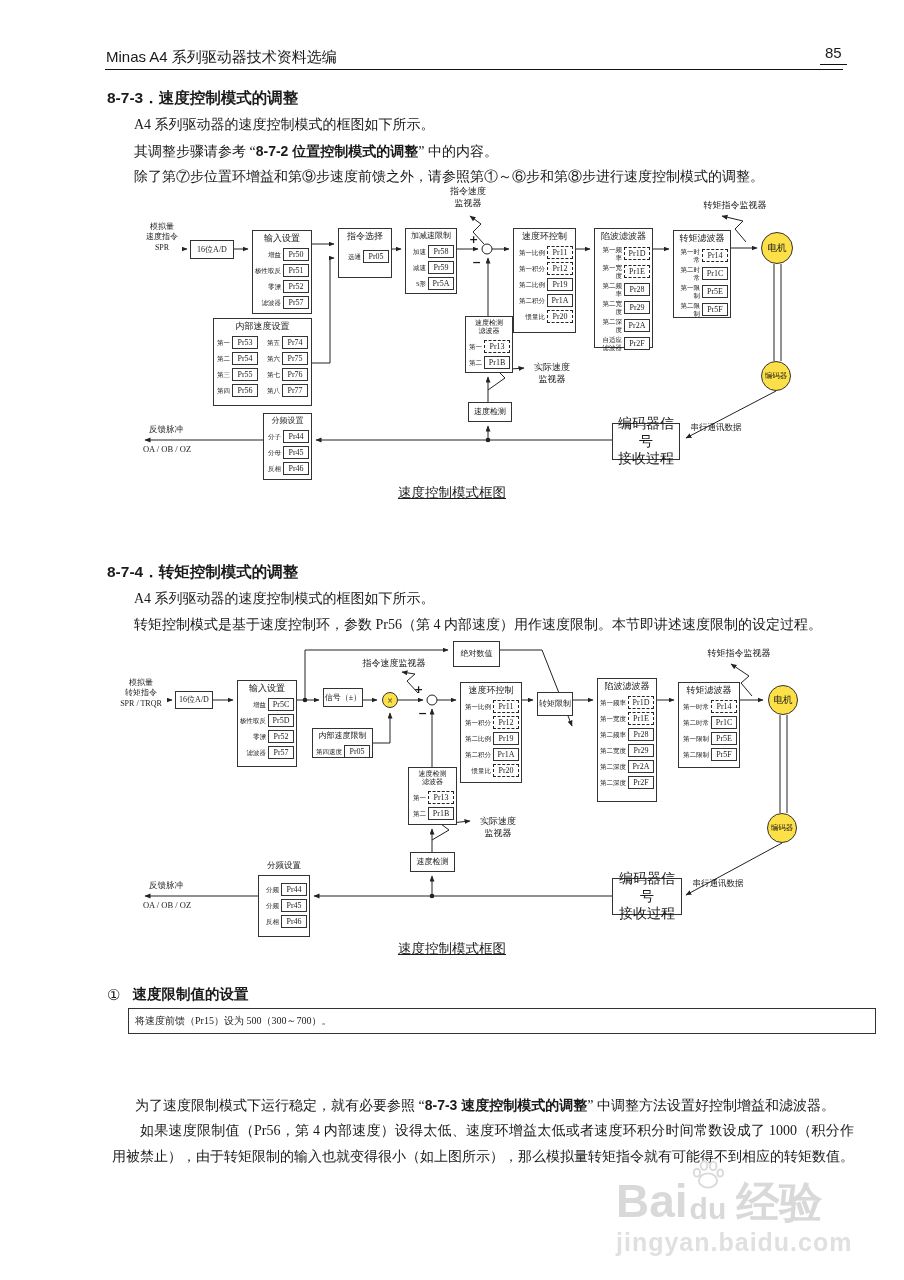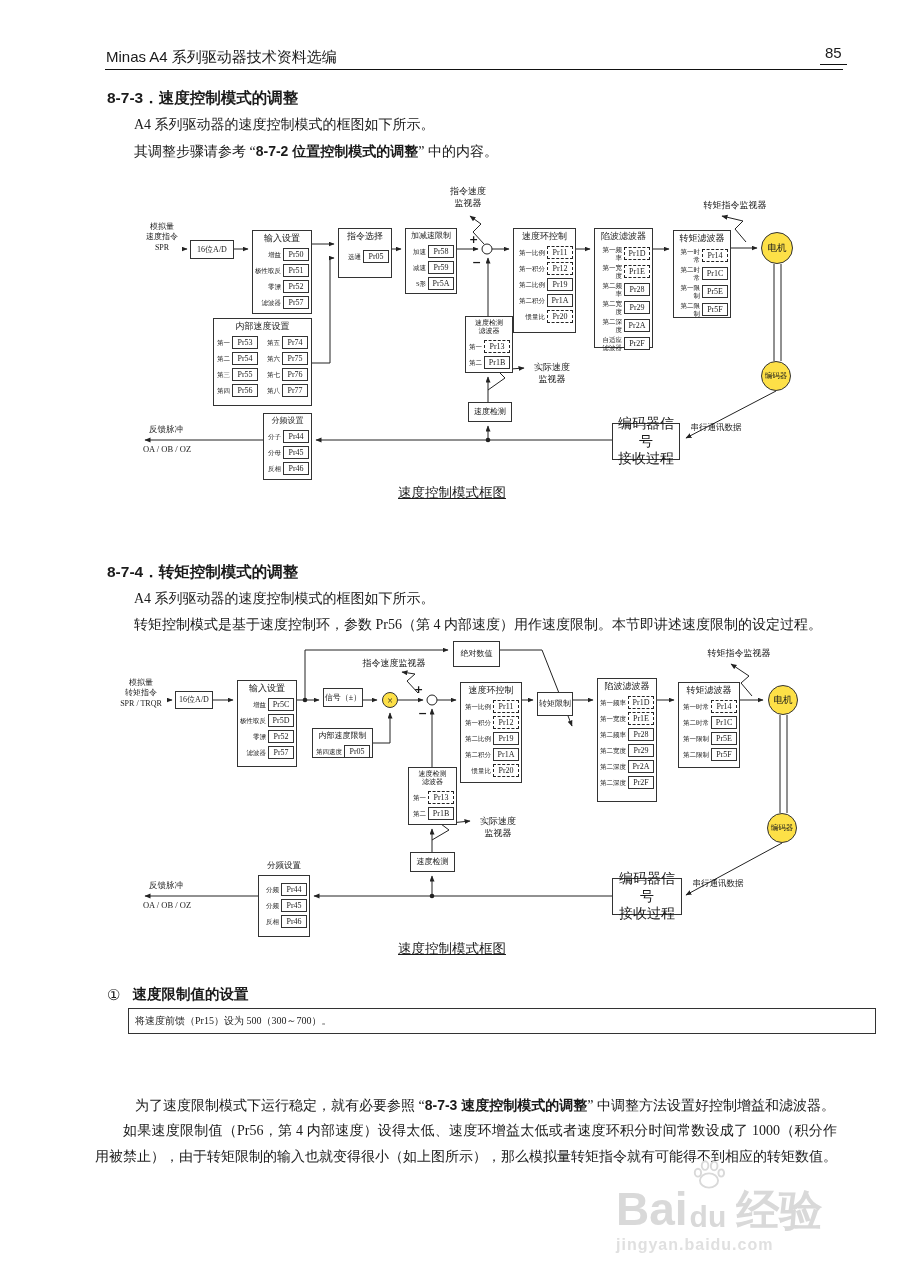--- a/index.html
+++ b/index.html
@@ -42,37 +42,38 @@
   .note-h { display:flex; align-items:center; gap:12px; }
   .note-h .num { font-size:15px; }
   .note-h .txt { font-family:"Liberation Sans","DejaVu Sans",sans-serif; font-weight:bold; font-size:14.5px; }
   .note-box { border:1px solid #333; height:26px; line-height:24px; font-size:10px; padding-left:6px; }
 
   
   .wm { position:absolute; left:616px; top:1160px; width:286px; color:#d9d9d9;
         font-family:"Liberation Sans","DejaVu Sans",sans-serif; font-weight:bold; z-index:5; }
   .wm-row1 { display:flex; align-items:flex-end; }
   .wm-bai { font-size:46px; line-height:1; }
-  .wm-du-col { display:flex; flex-direction:column; align-items:flex-end; margin:0 2px;gap:8px; }
+  .wm-du-col { display:flex; flex-direction:column; align-items:center; margin:0 2px; }
   .wm-du { font-size:30px; line-height:1; }
   .wm-cn { font-size:43px; line-height:1; margin-left:8px; }
-  .wm-url { font-size:16px; color:#e0e0e0; margin-top:4px; letter-spacing:1px; }
+  .wm-url { font-size:25px; color:#e0e0e0; margin-top:4px; letter-spacing:1px; }
 </style>
 </head>
 <body>
 
 <div class="page">
 
   <div class="abs hd-title">Minas A4 系列驱动器技术资料选编</div>
   <div class="abs hd-page">85</div>
   <div class="abs hd-rule"></div>
 
   <div class="abs h2" style="left:107px;top:88px;">8-7-3．速度控制模式的调整</div>
   <div class="abs para" style="left:134px;top:112px;">A4 系列驱动器的速度控制模式的框图如下所示。</div>
   <div class="abs para" style="left:134px;top:138px;"><span>其调整步骤请参考 “</span><b>8-7-2 位置控制模式的调整</b><span>” 中的内容。</span></div>
+  <div class="abs para" style="left:134px;top:164px;">除了第⑦步位置环增益和第⑨步速度前馈之外，请参照第①～⑥步和第⑧步进行速度控制模式的调整。</div>
 
   <div class="diag" style="top:178px;height:348px;">
     <svg class="wire" width="904" height="348">
       <defs>
         <marker id="m1" markerWidth="8" markerHeight="7" refX="5.5" refY="2.5" orient="auto" markerUnits="userSpaceOnUse">
           <path d="M0,0L6,2.5L0,5Z" fill="#222"></path>
         </marker>
       </defs>
       <g stroke="#222" stroke-width="1" fill="none">
         <line x1="184" y1="71" x2="187" y2="71" marker-end="url(#m1)"></line>
@@ -554,21 +555,21 @@
 
     <div class="cap" style="left:322px;top:300px;width:260px;">速度控制模式框图</div>
   </div>
 
   <div class="abs note-h" style="left:107px;top:985px;">
     <span class="num">①</span>
     <span class="txt">速度限制值的设置</span>
   </div>
   <div class="abs note-box" style="left:128px;top:1008px;width:748px;">将速度前馈（Pr15）设为 500（300～700）。</div>
   <div class="abs para" style="left:107px;top:1092px;width:760px;text-indent:2em;"><span>为了速度限制模式下运行稳定，就有必要参照 “</span><b>8-7-3 速度控制模式的调整</b><span>” 中调整方法设置好控制增益和滤波器。</span></div>
-  <div class="abs para just" style="left:95px;top:1118px;width:742px;">如果速度限制值（Pr56，第 4 内部速度）设得太低、速度环增益太低或者速度环积分时间常数设成了 1000（积分作用被禁止），由于转矩限制的输入也就变得很小（如上图所示），那么模拟量转矩指令就有可能得不到相应的转矩数值。</div>
+  <div class="abs para just" style="left:112px;top:1118px;width:742px;">如果速度限制值（Pr56，第 4 内部速度）设得太低、速度环增益太低或者速度环积分时间常数设成了 1000（积分作用被禁止），由于转矩限制的输入也就变得很小（如上图所示），那么模拟量转矩指令就有可能得不到相应的转矩数值。</div>
 
   <div class="wm">
     <div class="wm-row1">
       <span class="wm-bai">Bai</span>
       <span class="wm-du-col">
         <span>
           <svg width="34" height="30" viewBox="0 0 42 38" fill="#ffffff" stroke="#d9d9d9" stroke-width="2.4">
             <ellipse cx="21" cy="26" rx="11.5" ry="9"></ellipse>
             <ellipse cx="7" cy="16" rx="4" ry="5"></ellipse>
             <ellipse cx="16" cy="7" rx="4.2" ry="5.5"></ellipse>

